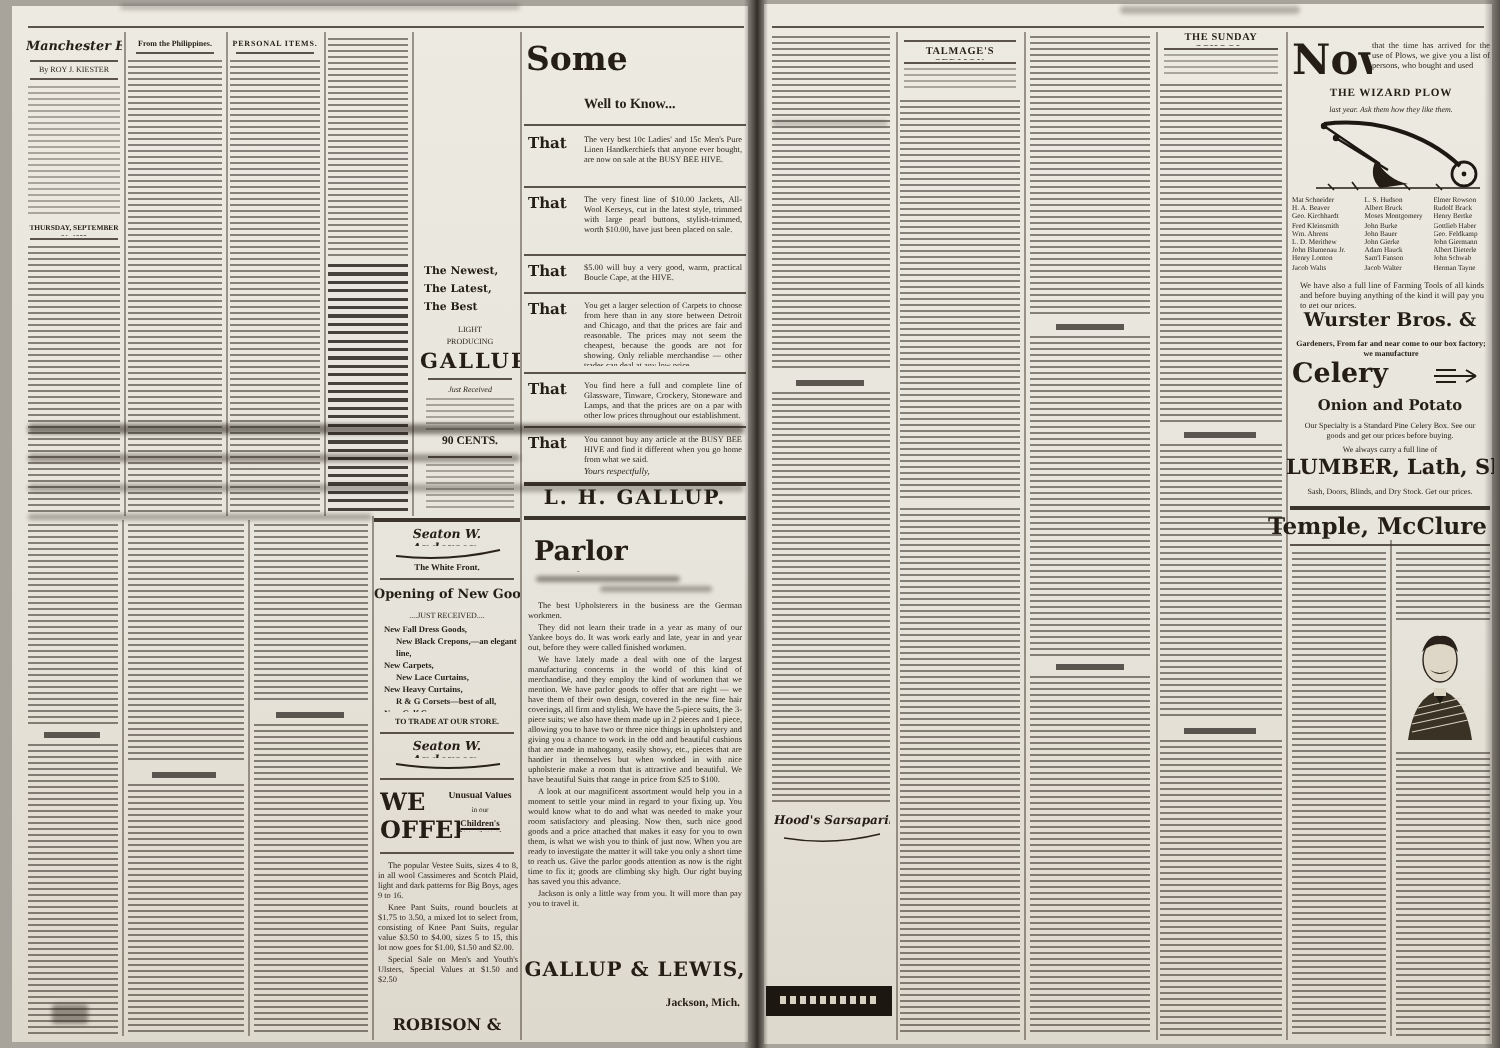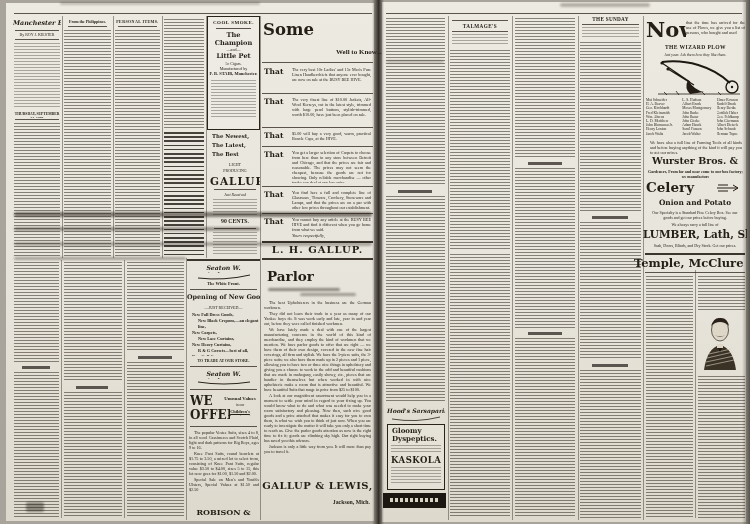--- a/index.html
+++ b/index.html
@@ -68,47 +68,36 @@
   <div class="a hr" style="left:68px;top:26px;width:39px;"></div>
   <div class="a ft" style="left:64px;top:30px;width:47px;height:228px;"></div>
 
   <div class="a t tinyc bd" style="left:115px;top:19px;width:45px;height:6px;letter-spacing:.4px;">PERSONAL ITEMS.</div>
   <div class="a hr" style="left:118px;top:26px;width:39px;"></div>
   <div class="a ft" style="left:115px;top:30px;width:45px;height:228px;"></div>
 
   <div class="a ft" style="left:164px;top:19px;width:40px;height:110px;"></div>
   <div class="a ftb" style="left:164px;top:132px;width:40px;height:124px;"></div>
 
-  <div class="a box" style="left:207px;top:16px;width:51px;height:112px;background:rgba(255,255,255,.12);">
-    <div class="t ctr bd" style="margin-top:3px;font-size:5px;line-height:6px;letter-spacing:.5px;">COOL SMOKE.</div>
-    <div class="hr" style="margin:2px 8px;"></div>
-    <div class="t ctr bd ser" style="font-size:6.6px;line-height:8px;">The Champion</div>
-    <div class="t ctr" style="font-size:4px;line-height:5px;">—and—</div>
-    <div class="t ctr bd ser" style="font-size:6.6px;line-height:8px;">Little Pet</div>
-    <div class="t tinyc" style="margin-top:1px;">5c Cigars.</div>
-    <div class="t tinyc">Manufactured by</div>
-    <div class="t ctr bd" style="font-size:4.4px;line-height:6px;">F. B. STAIR, Manchester.</div>
-    <div class="ftl" style="margin:3px 3px 0 3px;height:38px;"></div>
-  </div>
 
   <div class="a t bd ser" style="left:212px;top:133px;width:46px;height:8px;font-size:5.4px;">The Newest,</div>
   <div class="a t bd ser" style="left:212px;top:142px;width:46px;height:8px;font-size:5.4px;">The Latest,</div>
   <div class="a t bd ser" style="left:212px;top:151px;width:46px;height:8px;font-size:5.4px;">The Best</div>
   <div class="a t tinyc" style="left:212px;top:162px;width:46px;height:5px;">LIGHT</div>
   <div class="a t tinyc" style="left:212px;top:168px;width:46px;height:5px;">PRODUCING</div>
   <div class="a t ctr bd ser" style="left:210px;top:175px;width:50px;height:13px;font-size:10.5px;letter-spacing:1px;">GALLUP</div>
   <div class="a hr" style="left:214px;top:189px;width:42px;"></div>
   <div class="a t tinyc it" style="left:212px;top:192px;width:46px;height:5px;">Just Received</div>
   <div class="a ftl" style="left:213px;top:199px;width:44px;height:16px;"></div>
   <div class="a t ctr bd" style="left:212px;top:218px;width:46px;height:8px;font-size:5.8px;">90 CENTS.</div>
   <div class="a hr" style="left:214px;top:228px;width:42px;"></div>
   <div class="a ftl" style="left:213px;top:232px;width:44px;height:24px;"></div>
 
   <div class="a t bd ser" style="left:263px;top:18px;width:110px;height:24px;font-size:16.5px;line-height:24px;">Some Things</div>
-  <div class="a t bd" style="left:292px;top:48px;width:80px;height:10px;font-size:7px;margin-left:44px;">Well to Know...</div>
+  <div class="a t bd" style="left:292px;top:48px;width:80px;height:10px;font-size:7px;">Well to Know...</div>
   <div class="a hr" style="left:262px;top:62px;width:111px;"></div>
 
   <div class="a t bd ser" style="left:264px;top:67px;width:26px;height:9px;font-size:7.5px;">That</div>
   <div class="a t tiny" style="left:292px;top:67px;width:79px;height:24px;">The very best 10c Ladies' and 15c Men's Pure Linen Handkerchiefs that anyone ever bought, are now on sale at the BUSY BEE HIVE.</div>
   <div class="a hr" style="left:262px;top:93px;width:111px;"></div>
 
   <div class="a t bd ser" style="left:264px;top:97px;width:26px;height:9px;font-size:7.5px;">That</div>
   <div class="a t tiny" style="left:292px;top:97px;width:79px;height:28px;">The very finest line of $10.00 Jackets, All-Wool Kerseys, cut in the latest style, trimmed with large pearl buttons, stylish-trimmed, worth $10.00, have just been placed on sale.</div>
   <div class="a hr" style="left:262px;top:127px;width:111px;"></div>
 
@@ -203,27 +192,20 @@
 
   <div class="a ft" style="left:386px;top:18px;width:59px;height:168px;"></div>
   <div class="a mh" style="left:398px;top:190px;width:34px;"></div>
   <div class="a ft" style="left:386px;top:196px;width:59px;height:206px;"></div>
 
   <div class="a t ctr bd it ser" style="left:387px;top:407px;width:58px;height:9px;font-size:6px;white-space:nowrap;">Hood's Sarsaparilla</div>
   <svg class="a" style="left:390px;top:416px;" width="52" height="6" viewBox="0 0 52 6">
       <path d="M2 3 Q26 7 50 1" stroke="#2a231a" stroke-width=".8" fill="none"></path>
     </svg>
 
-  <div class="a box" style="left:387px;top:424px;width:56px;height:64px;border-width:1.5px;background:rgba(255,255,255,.15);">
-    <div class="t bd ser" style="margin:2px 0 0 4px;font-size:7px;line-height:8px;">Gloomy</div>
-    <div class="t bd ser" style="margin-left:4px;font-size:7px;line-height:8px;">Dyspeptics.</div>
-    <div class="ftl" style="margin:2px 3px;height:9px;"></div>
-    <div class="t bd ser" style="margin-left:3px;font-size:8.5px;line-height:9px;letter-spacing:.5px;">KASKOLA</div>
-    <div class="ftl" style="margin:2px 3px;height:16px;"></div>
-  </div>
   <div class="a" style="left:384px;top:494px;width:61px;height:13px;background:#1d1711;box-shadow:0 0 0 1px #1d1711;">
     <div style="margin:4px 6px;height:4px;background:repeating-linear-gradient(90deg,#d8d2c4 0 3px,transparent 3px 5px);"></div>
   </div>
 
   <div class="a hr" style="left:452px;top:20px;width:56px;"></div>
   <div class="a t ctr bd" style="left:450px;top:23px;width:60px;height:7px;font-size:5.2px;letter-spacing:.4px;">TALMAGE'S SERMON</div>
   <div class="a hr" style="left:452px;top:31px;width:56px;"></div>
   <div class="a ftl" style="left:452px;top:34px;width:56px;height:12px;"></div>
   <div class="a ft" style="left:450px;top:50px;width:60px;height:200px;"></div>
   <div class="a ft" style="left:450px;top:254px;width:60px;height:264px;"></div>

